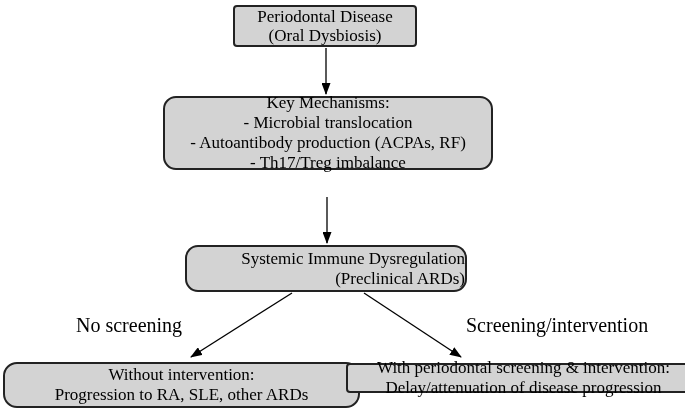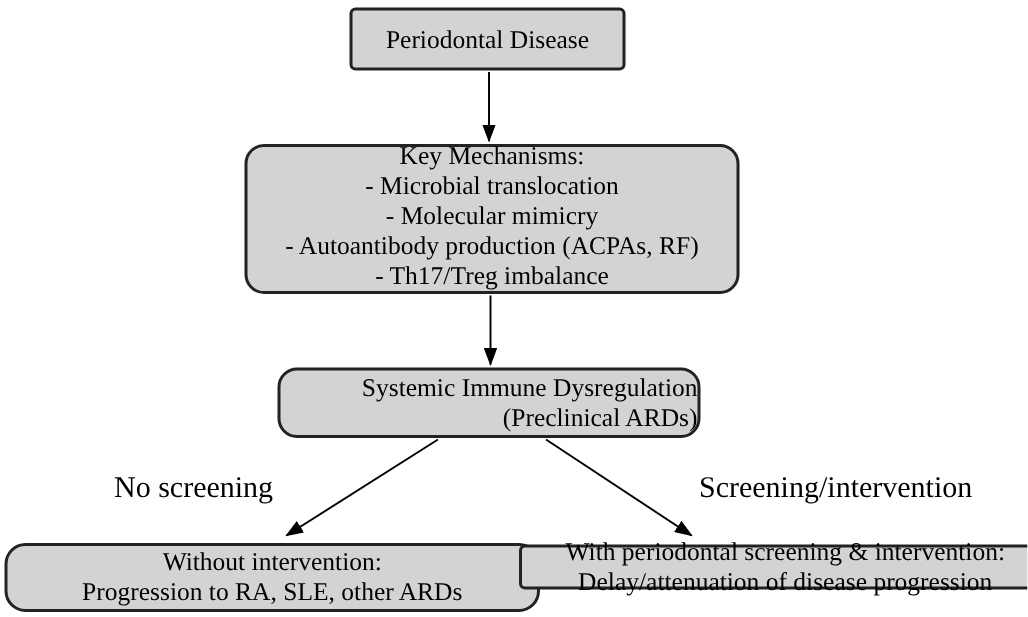--- a/index.html
+++ b/index.html
@@ -30,21 +30,21 @@
     align-items: center;
     text-align: center;
   }
   .node .line {
     font-size: 17px;
     line-height: 20px;
     white-space: nowrap;
   }
   #node-periodontal   { left: 233px; top: 5px;   width: 184px; height: 42px; border-radius: 4px; }
   #node-periodontal .line { line-height: 19px; }
-  #node-mechanisms    { left: 163px; top: 96px;  width: 330px; height: 100px; justify-content: flex-end; }
+  #node-mechanisms    { left: 163px; top: 96px;  width: 330px; height: 74px; }
   #node-dysregulation { left: 185px; top: 245px; width: 282px; height: 47px; align-items: flex-end; }
   #node-without       { left: 3px;   top: 362px; width: 357px; height: 46px; border-radius: 14px; }
   #node-with          { left: 326px; top: 363px; width: 355px; height: 30px; border-radius: 4px; margin-left: 20px; }
   .edge-label {
     position: absolute;
     font-size: 20px;
     line-height: 26px;
     white-space: nowrap;
     margin-left: 16px;
   }
@@ -73,26 +73,26 @@
       </marker>
     </defs>
     <line x1="326" y1="48" x2="326" y2="94" marker-end="url(#ah)"></line>
     <line x1="327" y1="197" x2="327" y2="243" marker-end="url(#ah)"></line>
     <line x1="292" y1="293" x2="191" y2="357" marker-end="url(#ah)"></line>
     <line x1="364" y1="293" x2="461" y2="357" marker-end="url(#ah)"></line>
   </svg>
 
   <div class="node" id="node-periodontal">
     <div class="line">Periodontal Disease</div>
+    <div class="line">(Oral Dysbiosis)</div>
   </div>
 
   <div class="node" id="node-mechanisms">
     <div class="line">Key Mechanisms:</div>
     <div class="line">- Microbial translocation</div>
-    <div class="line">- Molecular mimicry</div>
     <div class="line">- Autoantibody production (ACPAs, RF)</div>
     <div class="line">- Th17/Treg imbalance</div>
   </div>
 
   <div class="node" id="node-dysregulation">
     <div class="line">Systemic Immune Dysregulation</div>
     <div class="line">(Preclinical ARDs)</div>
   </div>
 
   <div class="edge-label" id="label-no-screening">No screening</div>

